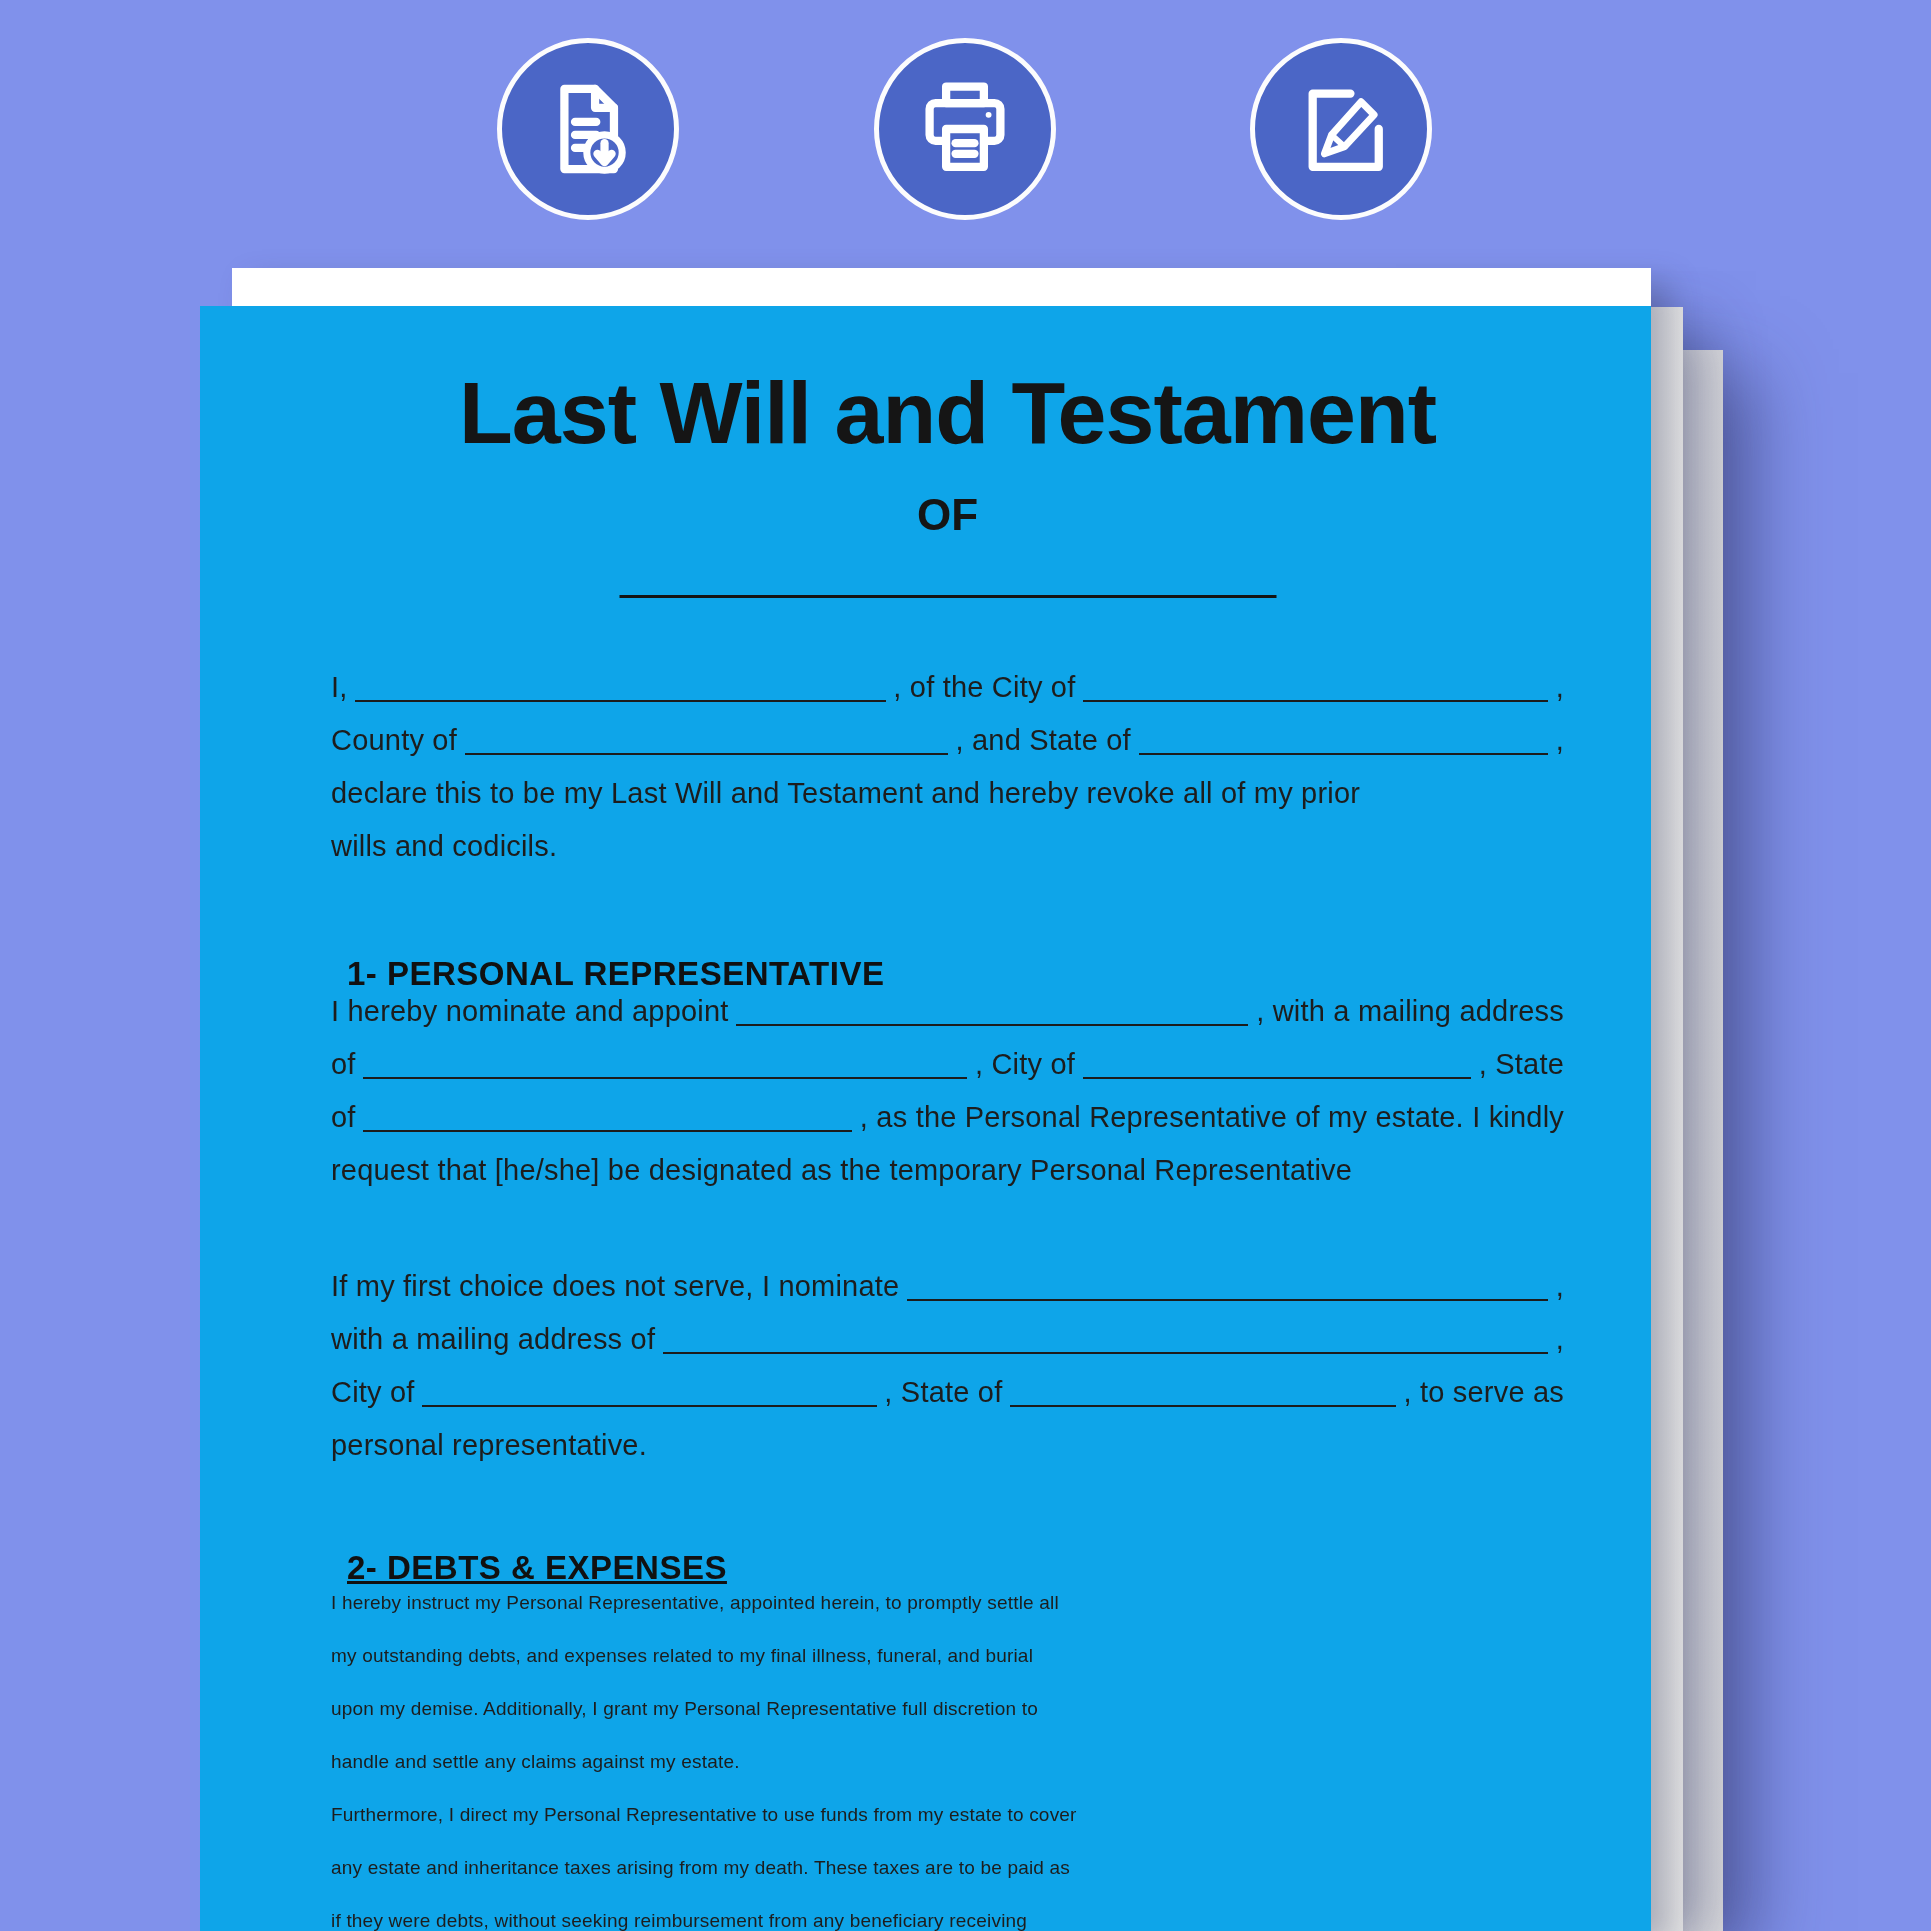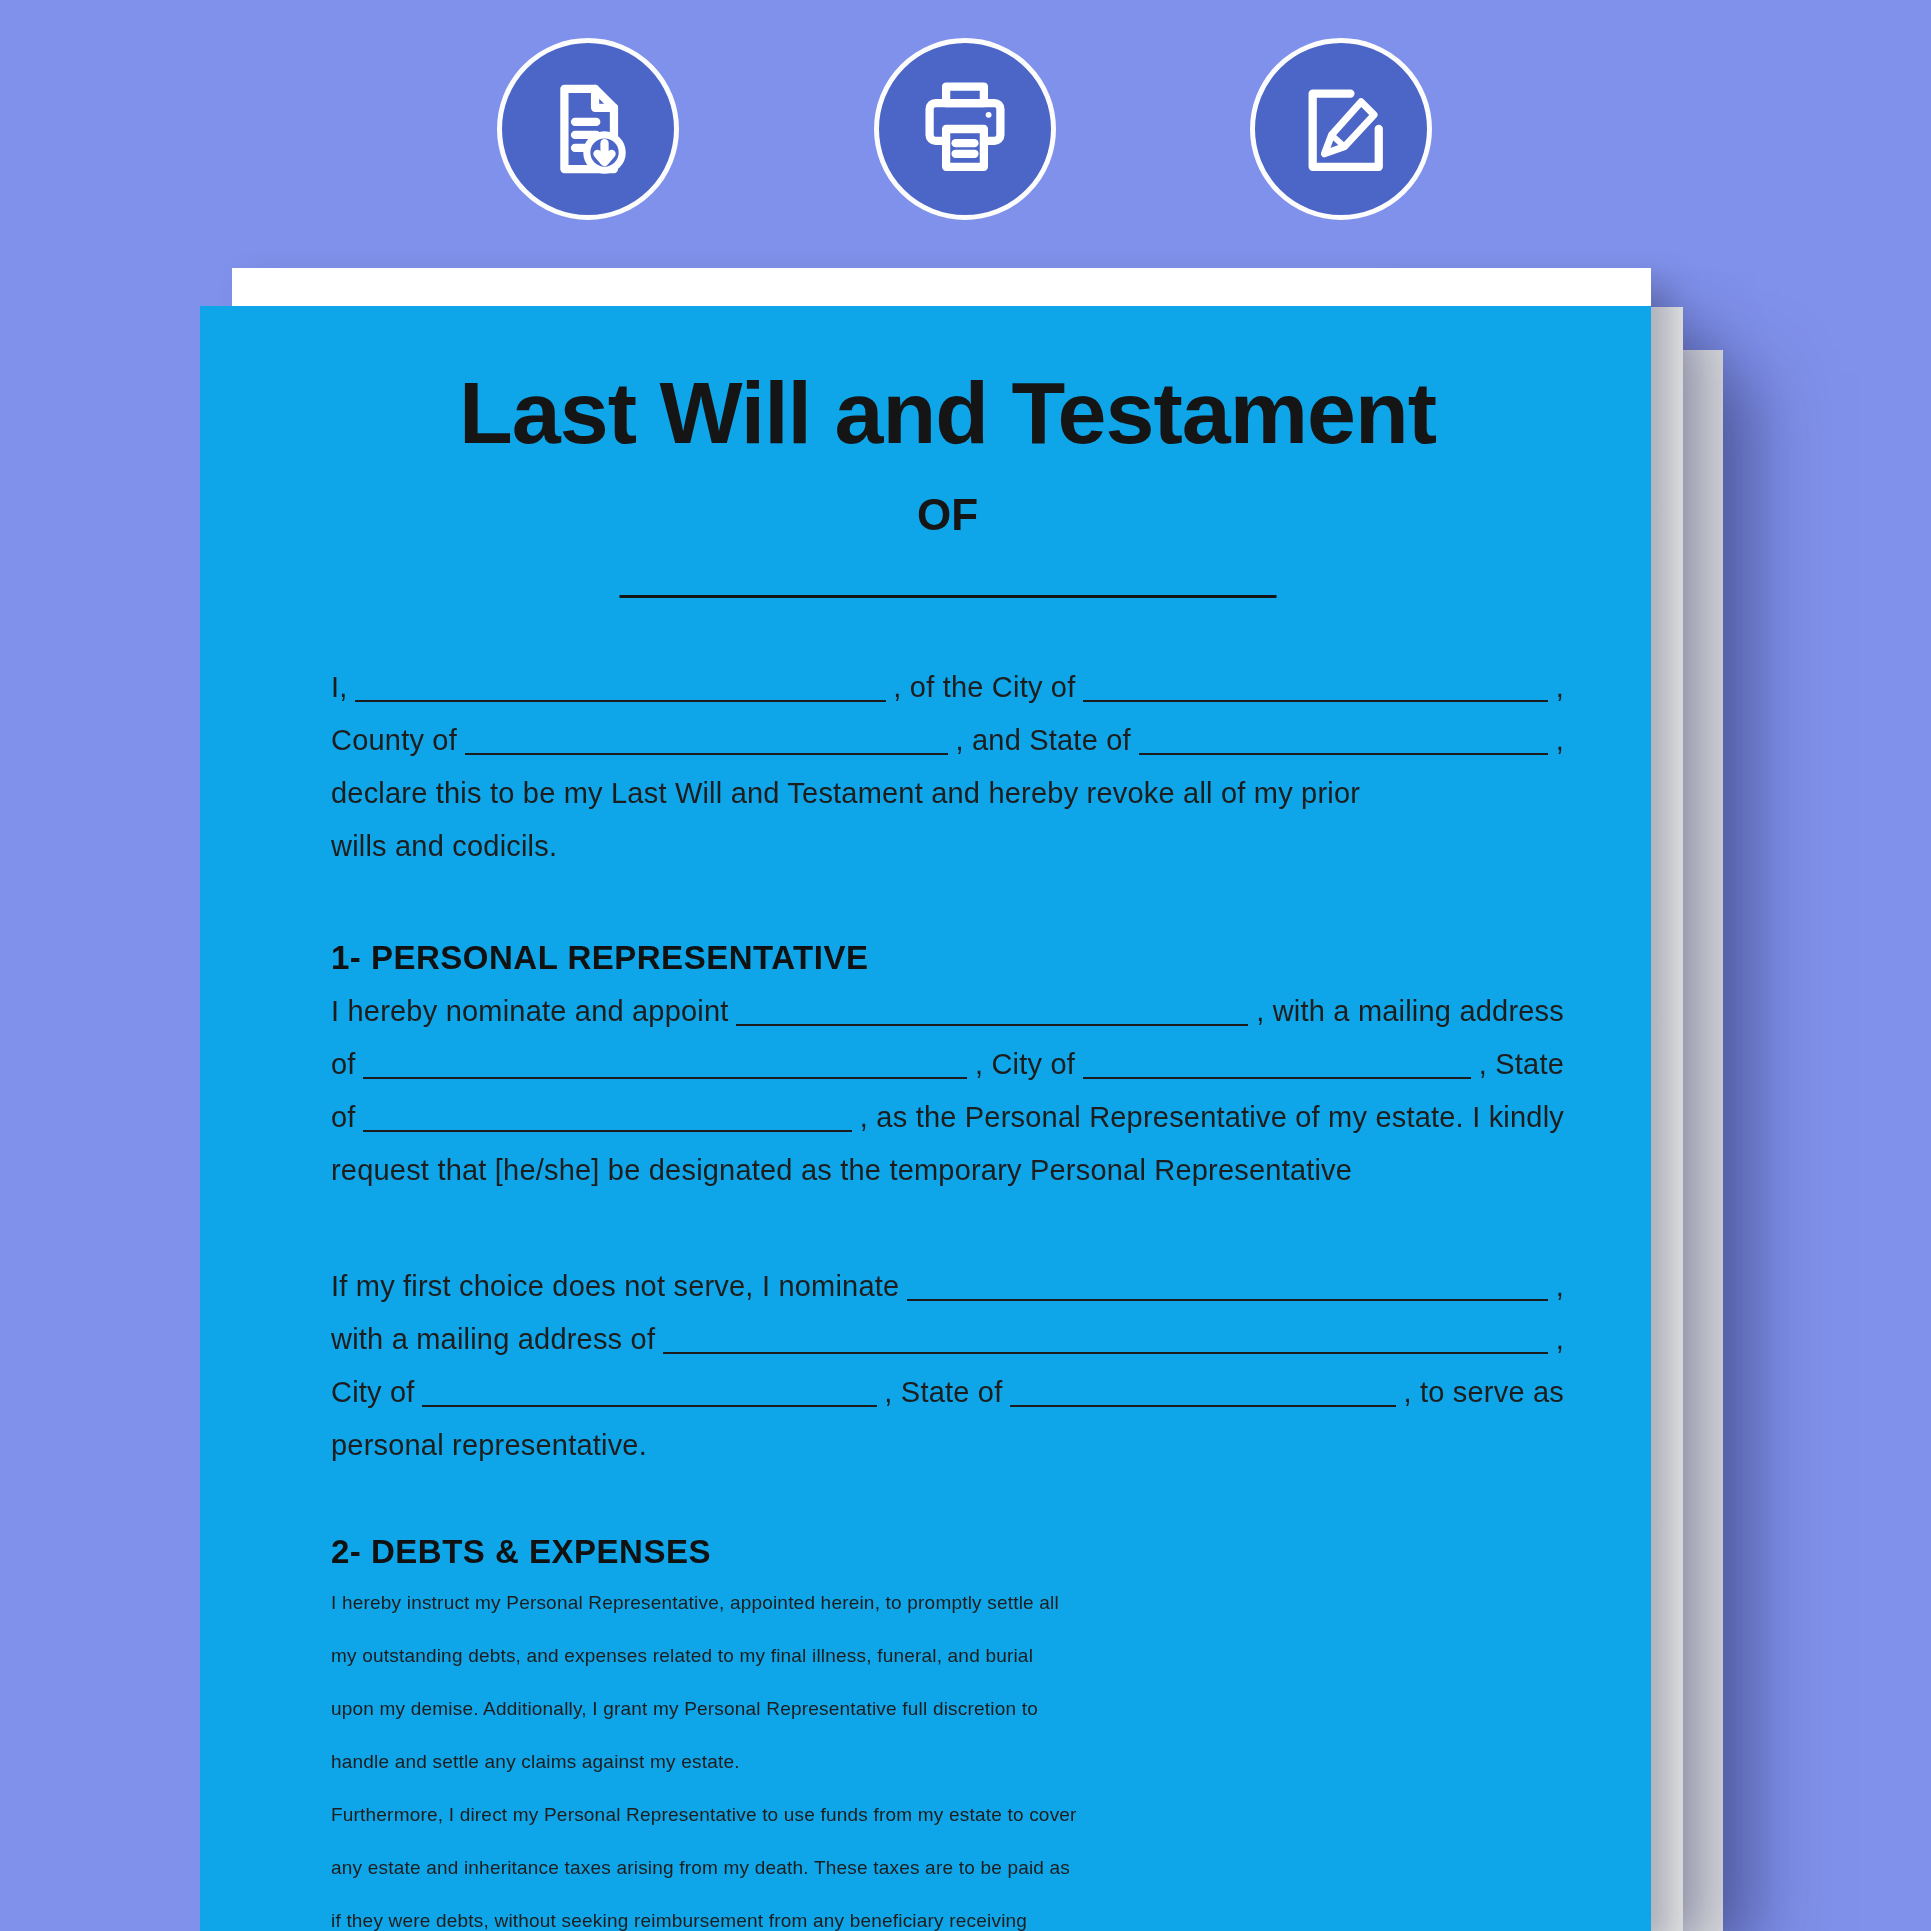--- a/index.html
+++ b/index.html
@@ -31,24 +31,24 @@
     font-size:44px;line-height:44px;font-weight:bold;color:#151515;}
   .name-line{position:absolute;top:289px;left:50%;transform:translateX(-50%);
     width:657px;height:0;border-top:3.9px solid #141414;}
 
   .block{position:absolute;left:0;width:100%;}
   .intro-block{top:355px;}
   .s1-rows-a{top:679px;}
   .s1-rows-b{top:954px;}
   .s2-lines{top:1270px;}
 
-  .sec-h{position:absolute;left:0;margin:0;font-size:33px;line-height:53px;height:53px;
+  .sec-h{position:absolute;left:0;margin:16px;font-size:33px;line-height:53px;height:53px;
     font-weight:bold;letter-spacing:0.5px;color:#111;white-space:nowrap;}
   .sec-h-1{top:625px;}
-  .sec-h-2{top:1219px;}
+  .sec-h-2{top:1219px;text-decoration:underline;}
 
   .frow{display:flex;align-items:flex-end;height:53px;column-gap:7.7px;
     font-size:29px;line-height:53px;letter-spacing:0.2px;white-space:nowrap;}
   .ft{flex:0 0 auto;}
   .fblank{height:0;border-bottom:2.9px solid #1c1c1c;margin-bottom:11.6px;}
   .pline{font-size:19px;line-height:53px;height:53px;letter-spacing:0.2px;white-space:nowrap;}
 </style>
 </head>
 <body>
 

